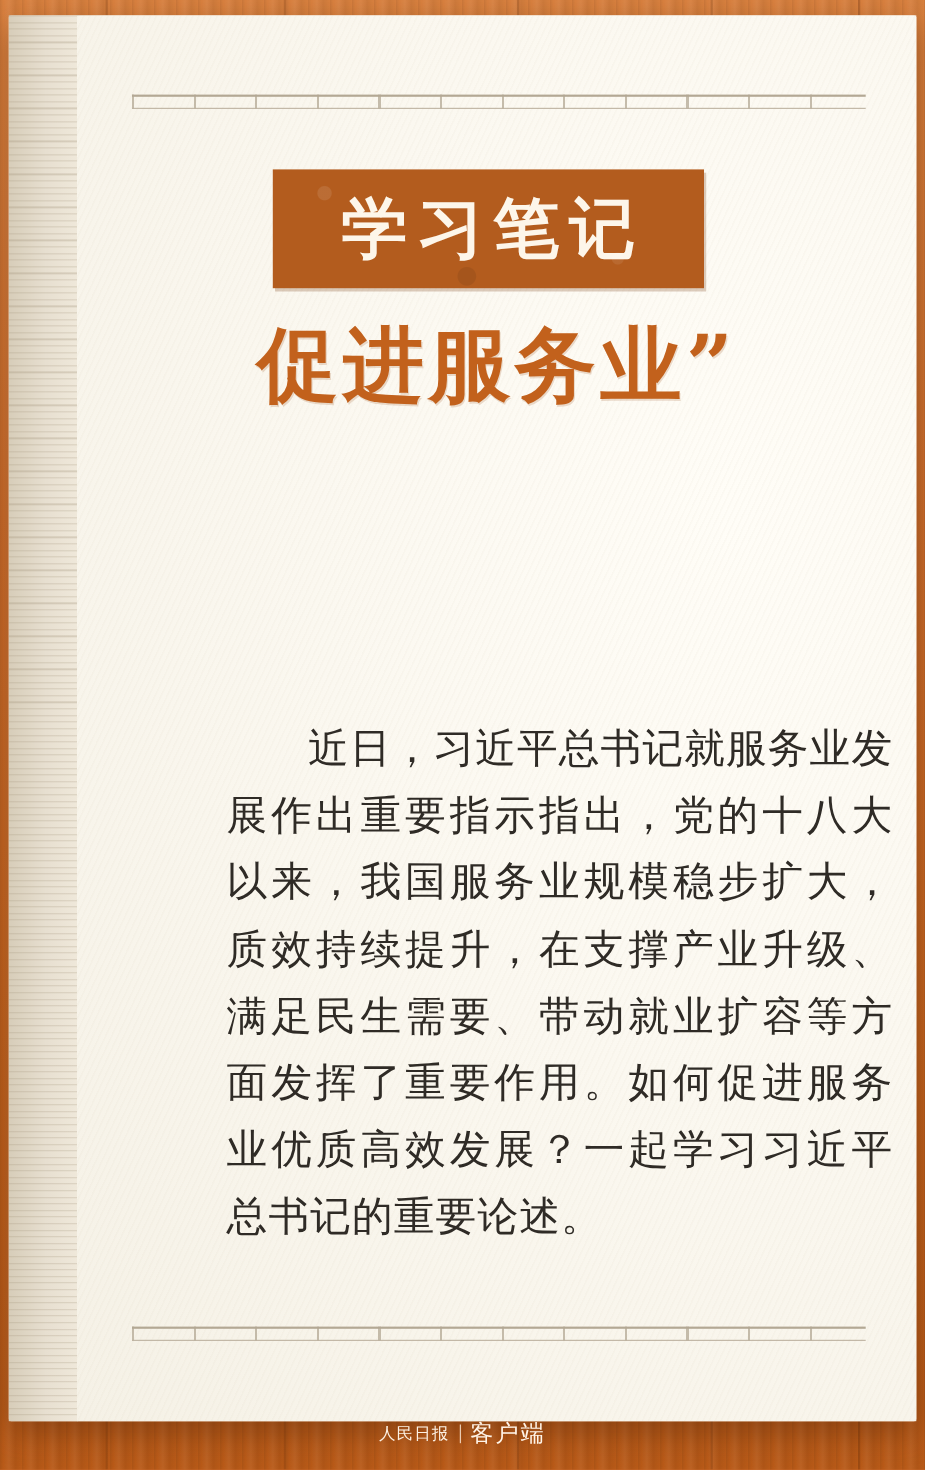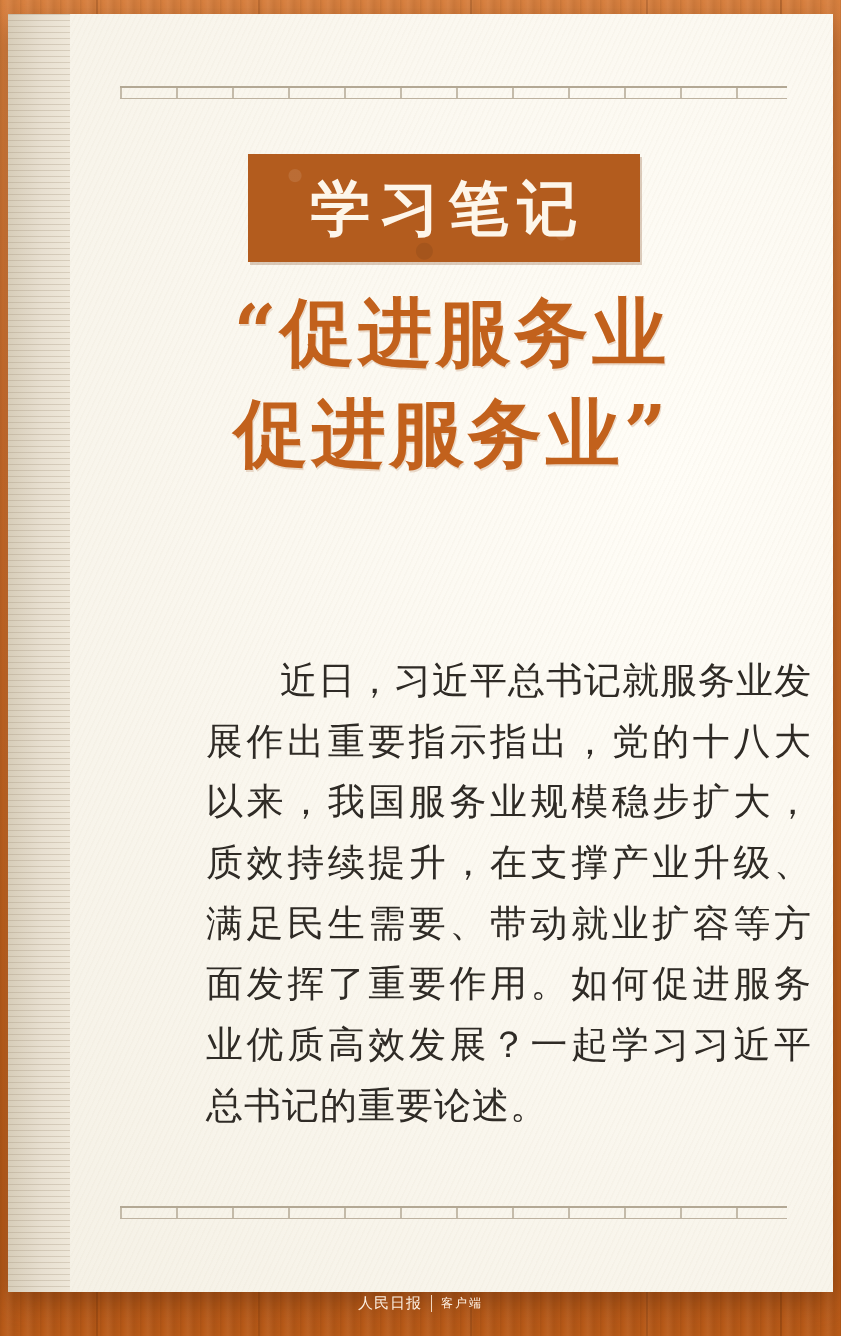--- a/index.html
+++ b/index.html
@@ -203,21 +203,21 @@
     white-space: nowrap;
   }
   .footer-sep {
     width: 1px;
     height: 17px;
     background: rgba(255,240,225,0.85);
   }
   .footer-app {
     color: #fff4e8;
     font-family: "DejaVu Sans", "Liberation Sans", sans-serif;
-    font-size: 12px;
+    font-size: 21px;
     letter-spacing: 2px;
     white-space: nowrap;
   }
 </style>
 </head>
 <body>
 
 <div class="poster">
 
   <div class="wood-plank" style="left:96px"></div>
@@ -238,21 +238,20 @@
         <div class="line-a"></div>
         <div class="ticks"></div>
         <div class="line-b"></div>
       </div>
 
       <div class="banner">
         <span class="banner-text">学习笔记</span>
       </div>
 
       <div class="headline">
-        <span class="l1">“促进服务业</span>
         <span class="l2">促进服务业”</span>
       </div>
 
       <p class="body-copy">近日，习近平总书记就服务业发展作出重要指示指出，党的十八大以来，我国服务业规模稳步扩大，质效持续提升，在支撑产业升级、满足民生需要、带动就业扩容等方面发挥了重要作用。如何促进服务业优质高效发展？一起学习习近平总书记的重要论述。</p>
 
       <div class="rule bottom">
         <div class="line-a"></div>
         <div class="ticks"></div>
         <div class="line-b"></div>
       </div>

